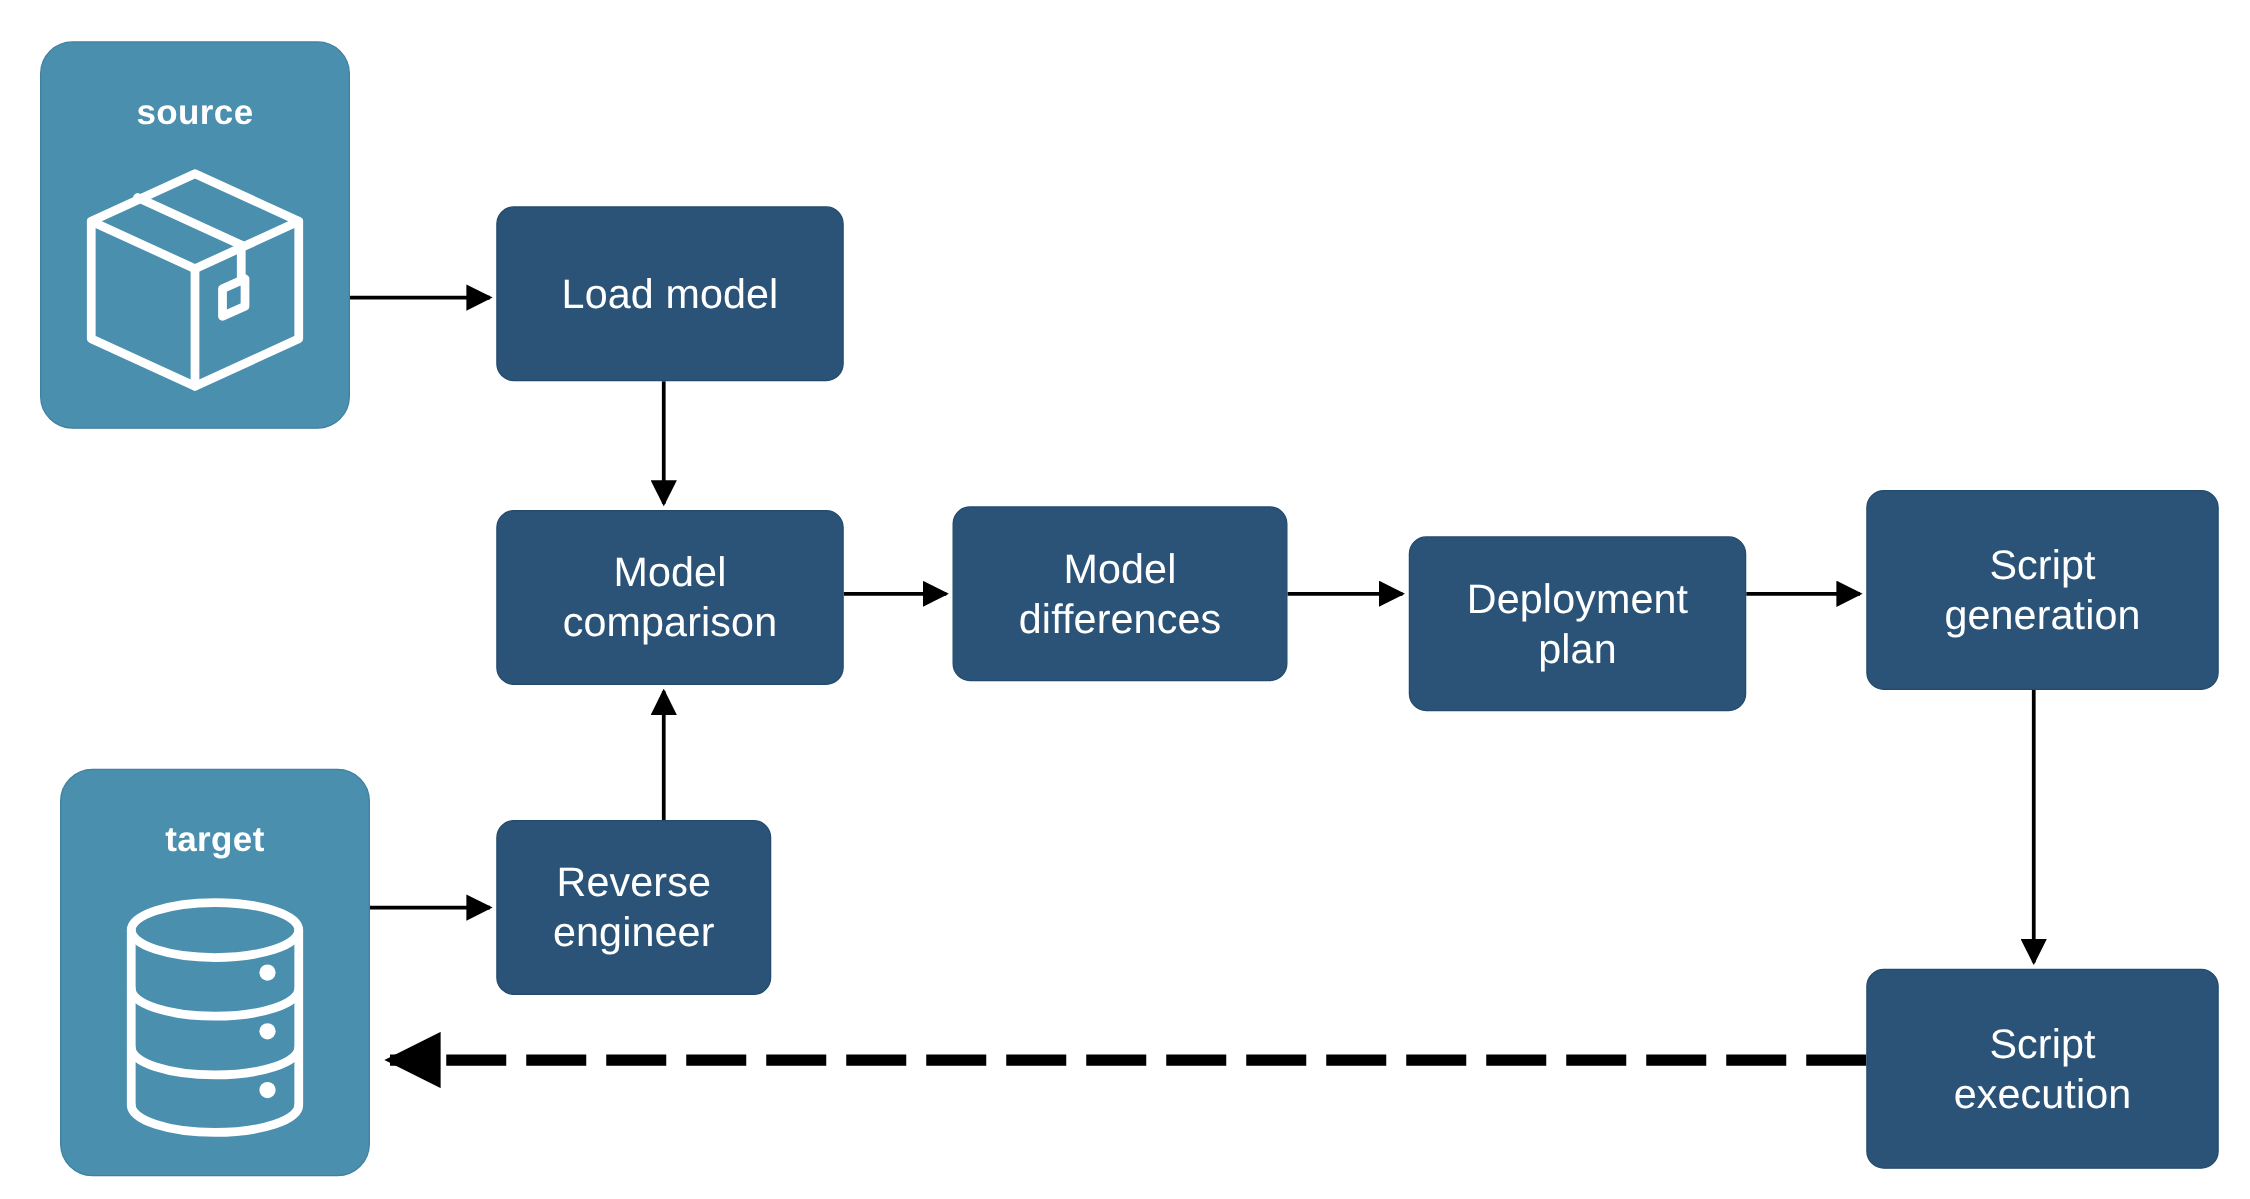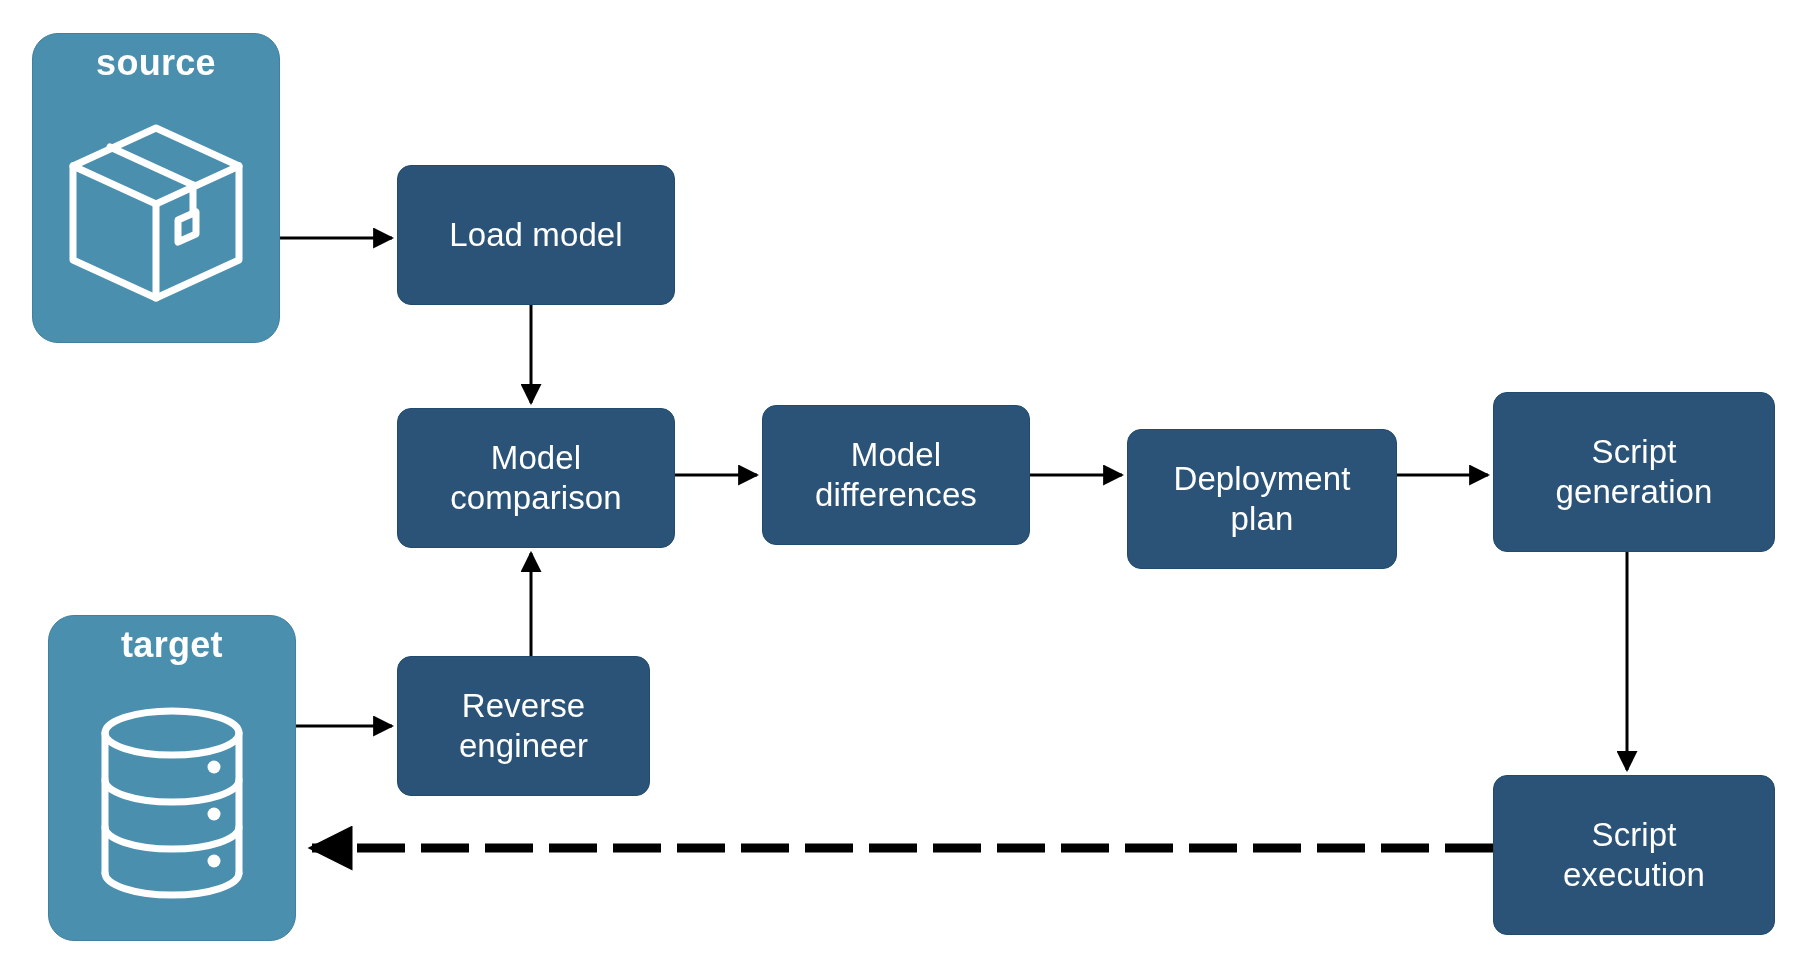--- a/index.html
+++ b/index.html
@@ -48,24 +48,24 @@
     letter-spacing: 0.1px;
   }
   .node.endpoint {
     background: #4a8fae;
     border: 1px solid #3f819f;
     border-radius: 26px;
     flex-direction: column;
     justify-content: flex-start;
   }
   .endpoint-label {
-    font-size: 36px;
+    font-size: 28px;
     font-weight: 700;
     letter-spacing: 0.3px;
-    margin-top: 8px;
+    margin-top: 40px;
   }
   .endpoint-icon {
     flex: 1 1 auto;
     display: flex;
     align-items: center;
     justify-content: center;
     width: 100%;
   }
   .node-text {
     display: block;
@@ -167,21 +167,21 @@
   <div class="node process" style="left:1127px; top:405px; width:270px; height:140px;margin-top:24px;">
     <span class="node-text">Deployment
 plan</span>
   </div>
 
   <div class="node process" style="left:1493px; top:392px; width:282px; height:160px;">
     <span class="node-text">Script
 generation</span>
   </div>
 
-  <div class="node process" style="left:397px; top:656px; width:253px; height:140px;">
+  <div class="node process" style="left:397px; top:656px; width:220px; height:140px;">
     <span class="node-text">Reverse
 engineer</span>
   </div>
 
   <div class="node process" style="left:1493px; top:775px; width:282px; height:160px;">
     <span class="node-text">Script
 execution</span>
   </div>
 
 </div>

